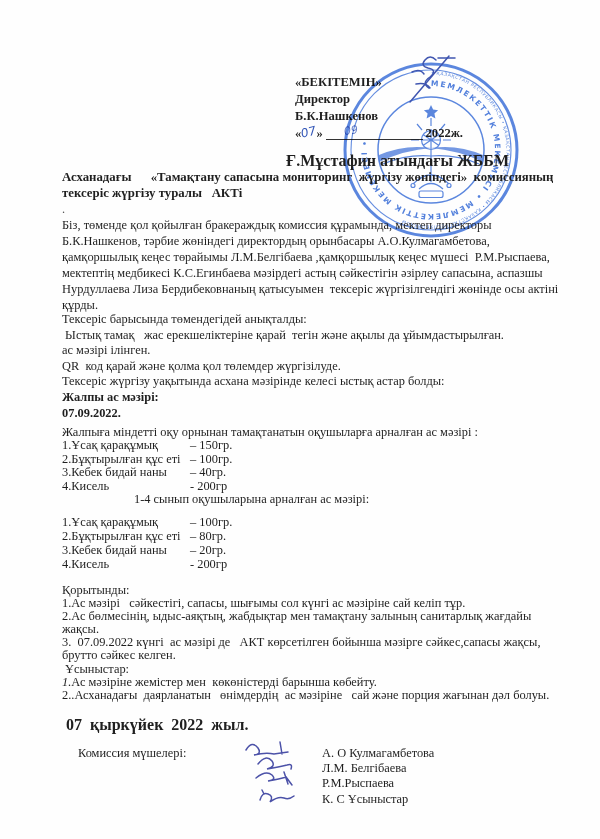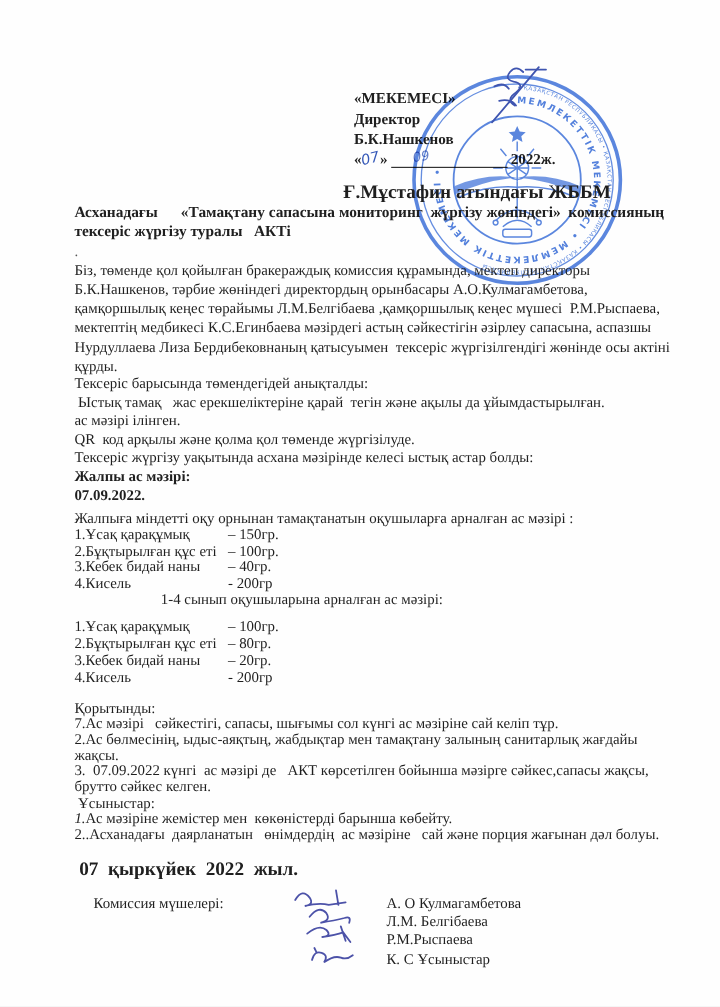--- a/index.html
+++ b/index.html
@@ -56,21 +56,21 @@
   .commission-label { width: 244px; }
   .members { line-height: 15.2px; }
   .sig-bottom { left: 238px; top: 738px; width: 90px; height: 74px; pointer-events: none; }
 </style>
 </head>
 <body>
 
 <div class="page">
 
   <div class="abs approval">
-    <div class="line">«МЕКЕМЕСІ»</div>
+    <div class="line">«БЕКІТЕМІН»</div>
     <div class="approval-row">
       <span>Директор</span>
       <span>Б.К.Нашкенов</span>
     </div>
     <div class="date-row">
       <span>«</span>
         <span class="hw hw-day">07</span>
         <span>»</span>
       <span class="date-blank">
         <span class="hw hw-month">09</span>
@@ -134,21 +134,21 @@
       <div class="line">мектептің медбикесі К.С.Егинбаева мәзірдегі астың сәйкестігін әзірлеу сапасына, аспазшы</div>
       <div class="line">Нурдуллаева Лиза Бердибековнаның қатысуымен  тексеріс жүргізілгендігі жөнінде осы актіні</div>
       <div class="line">құрды.</div>
     </div>
   </div>
 
   <div class="abs blk blk-find">
     <div class="line">Тексеріс барысында төмендегідей анықталды:</div>
     <div class="line"> Ыстық тамақ   жас ерекшеліктеріне қарай  тегін және ақылы да ұйымдастырылған.</div>
     <div class="line">ас мәзірі ілінген.</div>
-    <div class="line">QR  код арқылы және қолма қол төменде жүргізілуде.</div>
+    <div class="line">QR  код қарай және қолма қол төлемдер жүргізілуде.</div>
     <div class="line">Тексеріс жүргізу уақытында асхана мәзірінде келесі ыстық астар болды:</div>
     <div class="line b">Жалпы ас мәзірі:</div>
     <div class="line b">07.09.2022.</div>
     <div class="line stray">.</div>
   </div>
 
   <div class="abs blk blk-menu1">
     <div class="line">Жалпыға міндетті оқу орнынан тамақтанатын оқушыларға арналған ас мәзірі :</div>
     <div class="menu-row">
       <span class="menu-name">1.Ұсақ қарақұмық</span>
@@ -183,21 +183,21 @@
       <span class="menu-amt">– 20гр.</span>
     </div>
     <div class="menu-row">
       <span class="menu-name">4.Кисель</span>
       <span class="menu-amt">- 200гр</span>
     </div>
   </div>
 
   <div class="abs blk blk-concl">
     <div class="line">Қорытынды:</div>
-    <div class="line">7.Ас мәзірі   сәйкестігі, сапасы, шығымы сол күнгі ас мәзіріне сай келіп тұр.</div>
+    <div class="line">1.Ас мәзірі   сәйкестігі, сапасы, шығымы сол күнгі ас мәзіріне сай келіп тұр.</div>
     <div class="line">2.Ас бөлмесінің, ыдыс-аяқтың, жабдықтар мен тамақтану залының санитарлық жағдайы</div>
     <div class="line">жақсы.</div>
     <div class="line">3.  07.09.2022 күнгі  ас мәзірі де   АКТ көрсетілген бойынша мәзірге сәйкес,сапасы жақсы,</div>
     <div class="line">брутто сәйкес келген.</div>
     <div class="line"> Ұсыныстар:</div>
     <div class="line"><span class="it">1.</span><span>Ас мәзіріне жемістер мен  көкөністерді барынша көбейту.</span></div>
     <div class="line">2..Асханадағы  даярланатын   өнімдердің  ас мәзіріне   сай және порция жағынан дәл болуы.</div>
   </div>
 
   <div class="abs line blk-date">07  қыркүйек  2022  жыл.</div>

